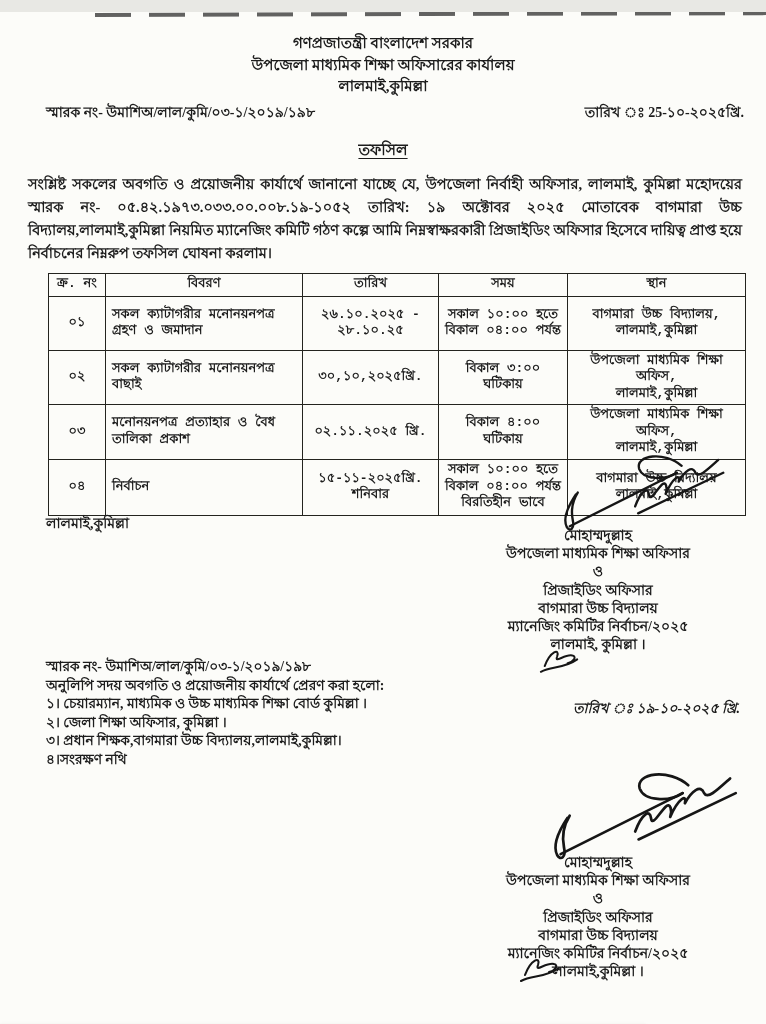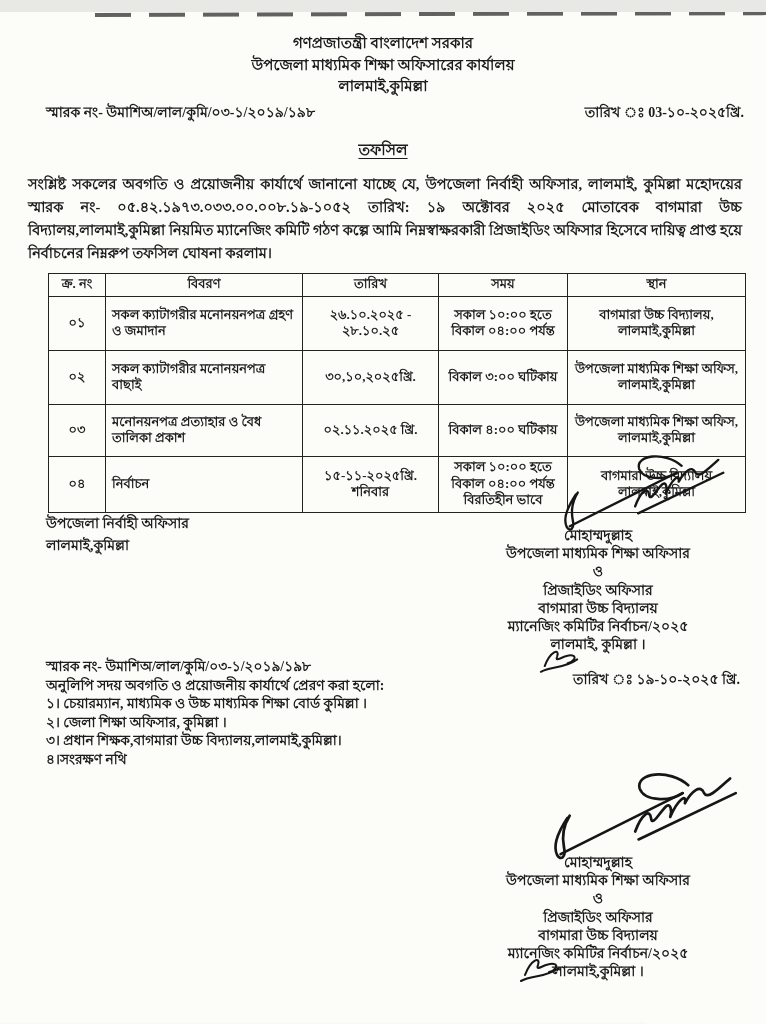--- a/index.html
+++ b/index.html
@@ -33,39 +33,39 @@
   .doc-title{
     text-align:center;margin-top:13px;font-size:15.5px;font-weight:700;
     text-decoration:underline;text-underline-offset:3px;
   }
   .intro{
     margin:9px 24px 0 28px;text-align:justify;
     font-size:14.5px;line-height:23px;
   }
   table.schedule{
     margin:8px 0 0 48px;border-collapse:collapse;table-layout:fixed;width:697px;
-    font-size:13px;line-height:16.5px;
+    font-size:13px;line-height:16.5px;font-family:Liberation Mono, monospace;
   }
   table.schedule th,table.schedule td{
     border:1.6px solid #24241f;padding:2px 4px;text-align:center;vertical-align:middle;
     white-space:pre-line;overflow:hidden;
   }
   table.schedule th{height:20px;font-weight:700;padding:1px 2px;}
   table.schedule td.desc{text-align:left;padding-left:6px;}
   .note{
     margin:5px 24px 0 28px;text-align:justify;
     font-size:14px;line-height:21.5px;
   }
   .abs{position:absolute;}
   .left-officer{left:46px;top:501px;font-size:14px;line-height:22px;}
   .sig-block{width:252px;text-align:center;font-size:14px;line-height:18.2px;}
   .sig-block1{left:472px;top:515px;}
   .sig-block2{left:472px;top:842px;}
   .sig-date{font-size:14px;}
-  .sig-date1{left:573px;top:656px;}
+  .sig-date1{left:573px;top:685px;font-style:italic;}
   svg.sig{stroke:#161616;fill:none;stroke-linecap:round;stroke-linejoin:round;}
   svg.sig path{stroke-width:2.4px;}
   svg.sig-small path{stroke-width:2.1px;}
   .sig1{left:550px;top:437px;width:198px;}
   .sig2{left:538px;top:754px;width:226px;}
   .initial1{left:538px;top:634px;width:44px;}
   .initial2{left:518px;top:942px;width:46px;}
   .cc-block{left:46px;top:646px;font-size:13.8px;line-height:18.6px;white-space:nowrap;}
 </style>
 </head>
@@ -75,21 +75,21 @@
   <div class="artifact-top"></div>
 
   <header>
     <div>গণপ্রজাতন্ত্রী বাংলাদেশ সরকার</div>
     <div>উপজেলা মাধ্যমিক শিক্ষা অফিসারের কার্যালয়</div>
     <div>লালমাই,কুমিল্লা</div>
   </header>
 
   <div class="memo-row">
     <span>স্মারক নং- উমাশিঅ/লাল/কুমি/০৩-১/২০১৯/১৯৮</span>
-    <span>তারিখ ঃ 03-১০-২০২৫খ্রি.</span>
+    <span>তারিখ ঃ 25-১০-২০২৫খ্রি.</span>
   </div>
 
   <div class="doc-title">তফসিল</div>
 
   <p class="intro">সংশ্লিষ্ট সকলের অবগতি ও প্রয়োজনীয় কার্যার্থে জানানো যাচ্ছে যে, উপজেলা নির্বাহী অফিসার, লালমাই, কুমিল্লা মহোদয়ের স্মারক নং- ০৫.৪২.১৯৭৩.০৩৩.০০.০০৮.১৯-১০৫২ তারিখ: ১৯ অক্টোবর ২০২৫ মোতাবেক বাগমারা উচ্চ বিদ্যালয়,লালমাই,কুমিল্লা নিয়মিত ম্যানেজিং কমিটি গঠণ কল্পে আমি নিম্নস্বাক্ষরকারী প্রিজাইডিং অফিসার হিসেবে দায়িত্ব প্রাপ্ত হয়ে নির্বাচনের নিম্নরুপ তফসিল ঘোষনা করলাম।</p>
 
   <table class="schedule">
     <colgroup>
       <col style="width:57px">
         <col style="width:197px">
@@ -141,21 +141,20 @@
 বিকাল ০৪:০০ পর্যন্ত
 বিরতিহীন ভাবে</td>
         <td>বাগমারা উচ্চ  বিদ্যালয়
 লালমাই,কুমিল্লা</td>
       </tr>
     </tbody>
   </table>
 
 
   <div class="abs left-officer">
-    <div>উপজেলা নির্বাহী অফিসার</div>
     <div>লালমাই,কুমিল্লা</div>
   </div>
 
   <svg class="abs sig sig1" viewBox="0 0 200 85" aria-hidden="true">
     <path d="M133,17 C116,2 86,6 90,20 C94,31 116,32 128,24"></path>
     <path d="M128,24 L20,78"></path>
     <path d="M26,46 C18,58 13,71 17,79 C20,84 25,81 23,72 C21,62 23,52 28,44"></path>
     <path d="M86,58 C92,42 99,38 100,46 C101,54 107,42 113,36 C117,32 119,39 117,45 C124,29 132,24 130,33 C136,22 144,16 147,24 C150,30 160,20 170,11"></path>
     <path d="M89,65 L175,24"></path>
   </svg>

